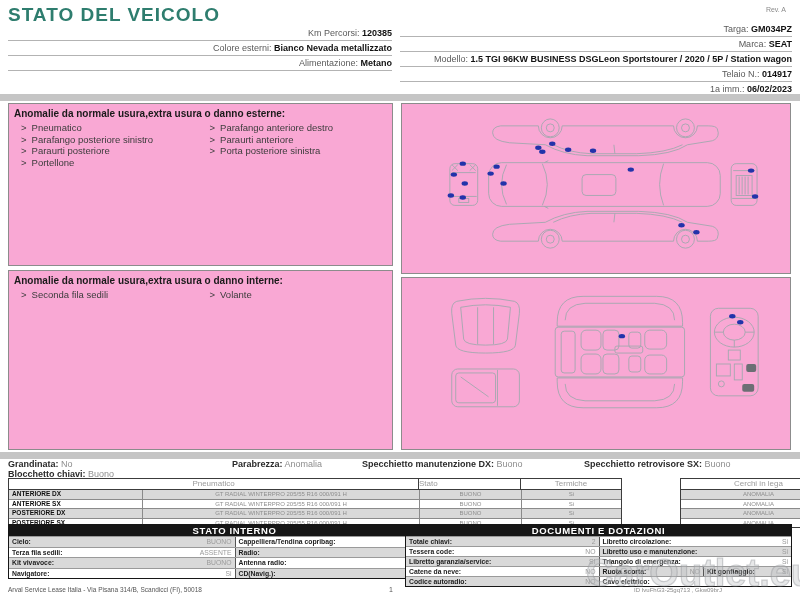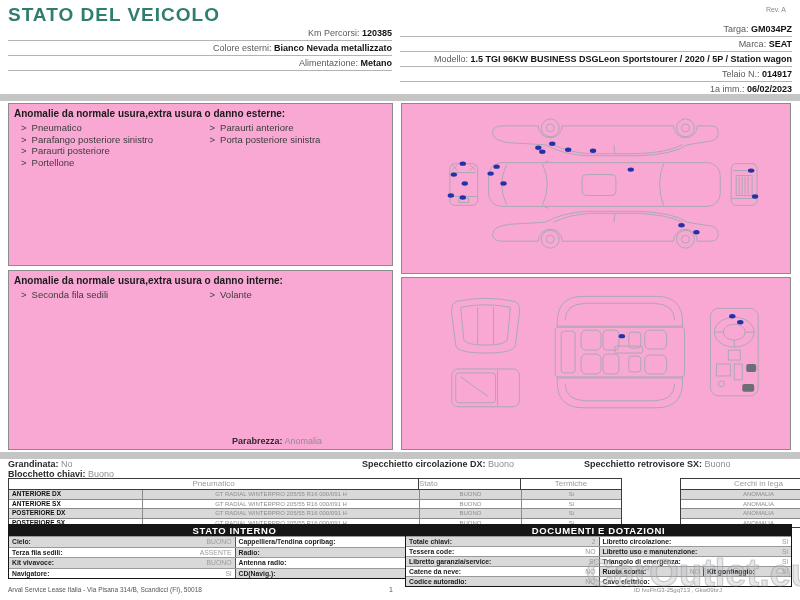--- a/index.html
+++ b/index.html
@@ -100,20 +100,21 @@
 <div class="abs panel" style="left:8px;top:103px;width:385px;height:163px;">
   <div class="panel-title">Anomalie da normale usura,extra usura o danno esterne:</div>
   <div class="anom-cols">
     <div class="anom-col">
       <div class="anom-item"><span class="mk">&gt;</span><span>Pneumatico</span></div>
       <div class="anom-item"><span class="mk">&gt;</span><span>Parafango posteriore sinistro</span></div>
       <div class="anom-item"><span class="mk">&gt;</span><span>Paraurti posteriore</span></div>
       <div class="anom-item"><span class="mk">&gt;</span><span>Portellone</span></div>
     </div>
     <div class="anom-col">
+      <div class="anom-item"><span class="mk">&gt;</span><span>Parafango anteriore destro</span></div>
       <div class="anom-item"><span class="mk">&gt;</span><span>Paraurti anteriore</span></div>
       <div class="anom-item"><span class="mk">&gt;</span><span>Porta posteriore sinistra</span></div>
     </div>
   </div>
 </div>
 
 <div class="abs panel" style="left:8px;top:270px;width:385px;height:180px;">
   <div class="panel-title">Anomalie da normale usura,extra usura o danno interne:</div>
   <div class="anom-cols">
     <div class="anom-col">
@@ -231,22 +232,22 @@
     </g>
   <ellipse cx="221" cy="58" rx="3.2" ry="2.2" fill="#2233aa"></ellipse>
       <ellipse cx="332" cy="38" rx="3.2" ry="2.2" fill="#2233aa"></ellipse>
       <ellipse cx="340" cy="44" rx="3.2" ry="2.2" fill="#2233aa"></ellipse>
     </svg>
 </div>
 
 <div class="abs band" style="top:452px;"></div>
 
 <div class="abs sline" style="left:8px;top:459px;"><b>Grandinata:</b> <span>No</span></div>
-<div class="abs sline" style="left:232px;top:436px;"><b>Parabrezza:</b> <span>Anomalia</span></div>
-<div class="abs sline" style="left:362px;top:459px;"><b>Specchietto circolazione DX:</b> <span>Buono</span></div>
+<div class="abs sline" style="left:232px;top:459px;"><b>Parabrezza:</b> <span>Anomalia</span></div>
+<div class="abs sline" style="left:362px;top:459px;"><b>Specchietto manutenzione DX:</b> <span>Buono</span></div>
 <div class="abs sline" style="left:584px;top:459px;"><b>Specchietto retrovisore SX:</b> <span>Buono</span></div>
 <div class="abs sline" style="left:8px;top:469px;"><b>Blocchetto chiavi:</b> <span>Buono</span></div>
 
 <div class="abs tire-table">
   <div class="tt-header">
     <div class="tt-h-pneu">Pneumatico</div>
     <div class="tt-h-stato">Stato</div>
     <div class="tt-h-term">Termiche</div>
   </div>
   <div class="tt-row shaded">

